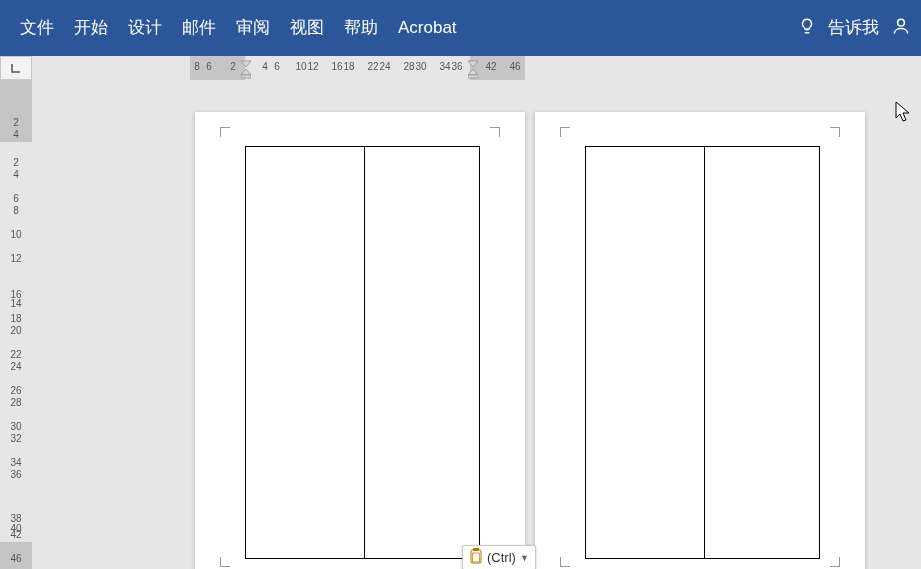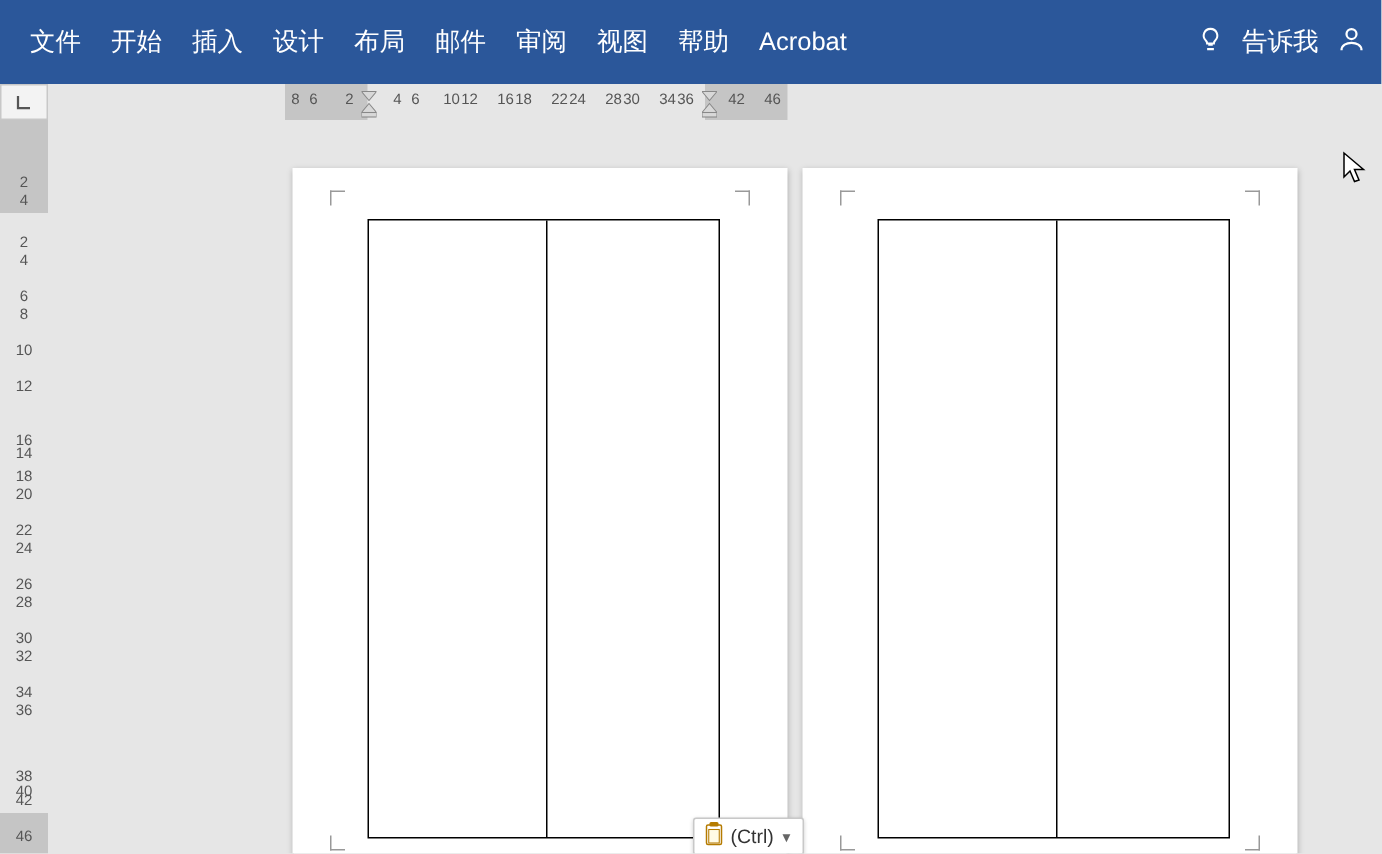--- a/index.html
+++ b/index.html
@@ -149,23 +149,21 @@
   .tab-selector {
     width: 14px; height: 14px;
   }
 </style>
 </head>
 <body>
 
 <div class="ribbon">
   <div class="tab">文件</div>
   <div class="tab">开始</div>
-  <div class="tab">插入</div>
   <div class="tab">设计</div>
-  <div class="tab">布局</div>
   <div class="tab">邮件</div>
   <div class="tab">审阅</div>
   <div class="tab">视图</div>
   <div class="tab">帮助</div>
   <div class="tab">Acrobat</div>
 
   <div class="right">
     <span>
       <svg class="lightbulb-icon" viewBox="0 0 24 24" fill="none" stroke="#fff" stroke-width="1.8">
         <path d="M9 21h6M10 17h4M12 3a6 6 0 00-4 10.5c.7.7 1 1.5 1 2.5h6c0-1 .3-1.8 1-2.5A6 6 0 0012 3z"></path>

